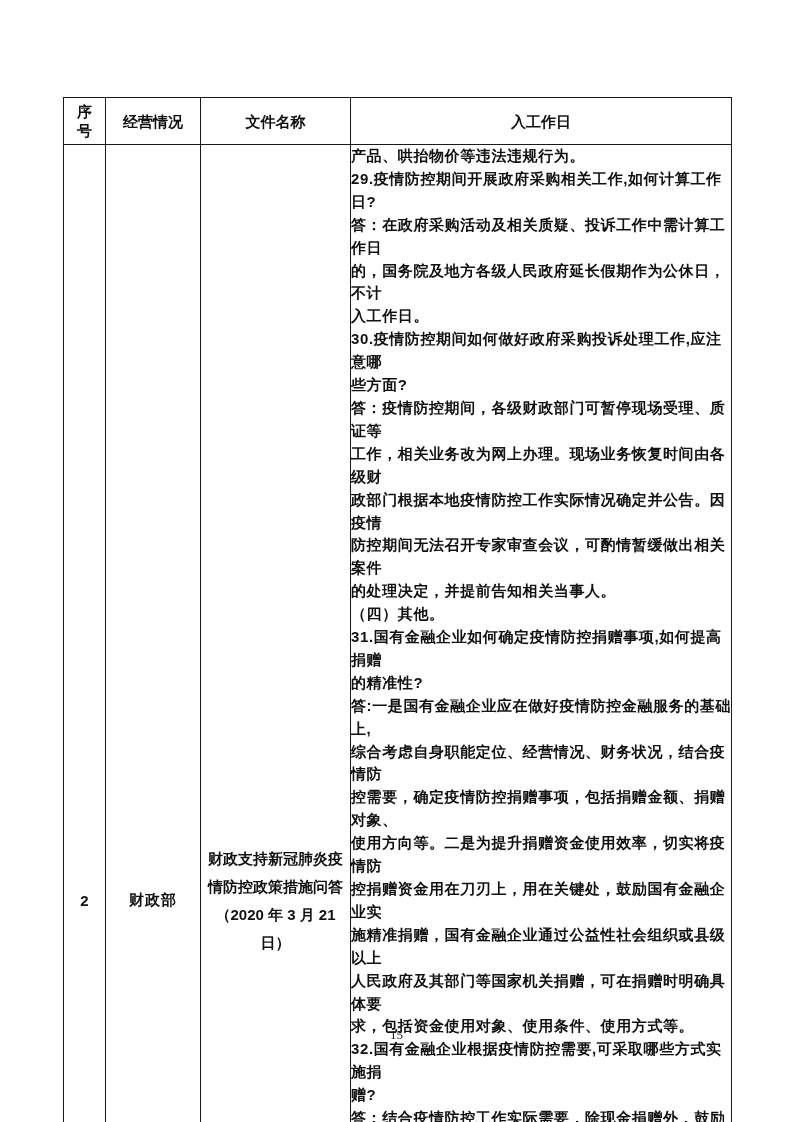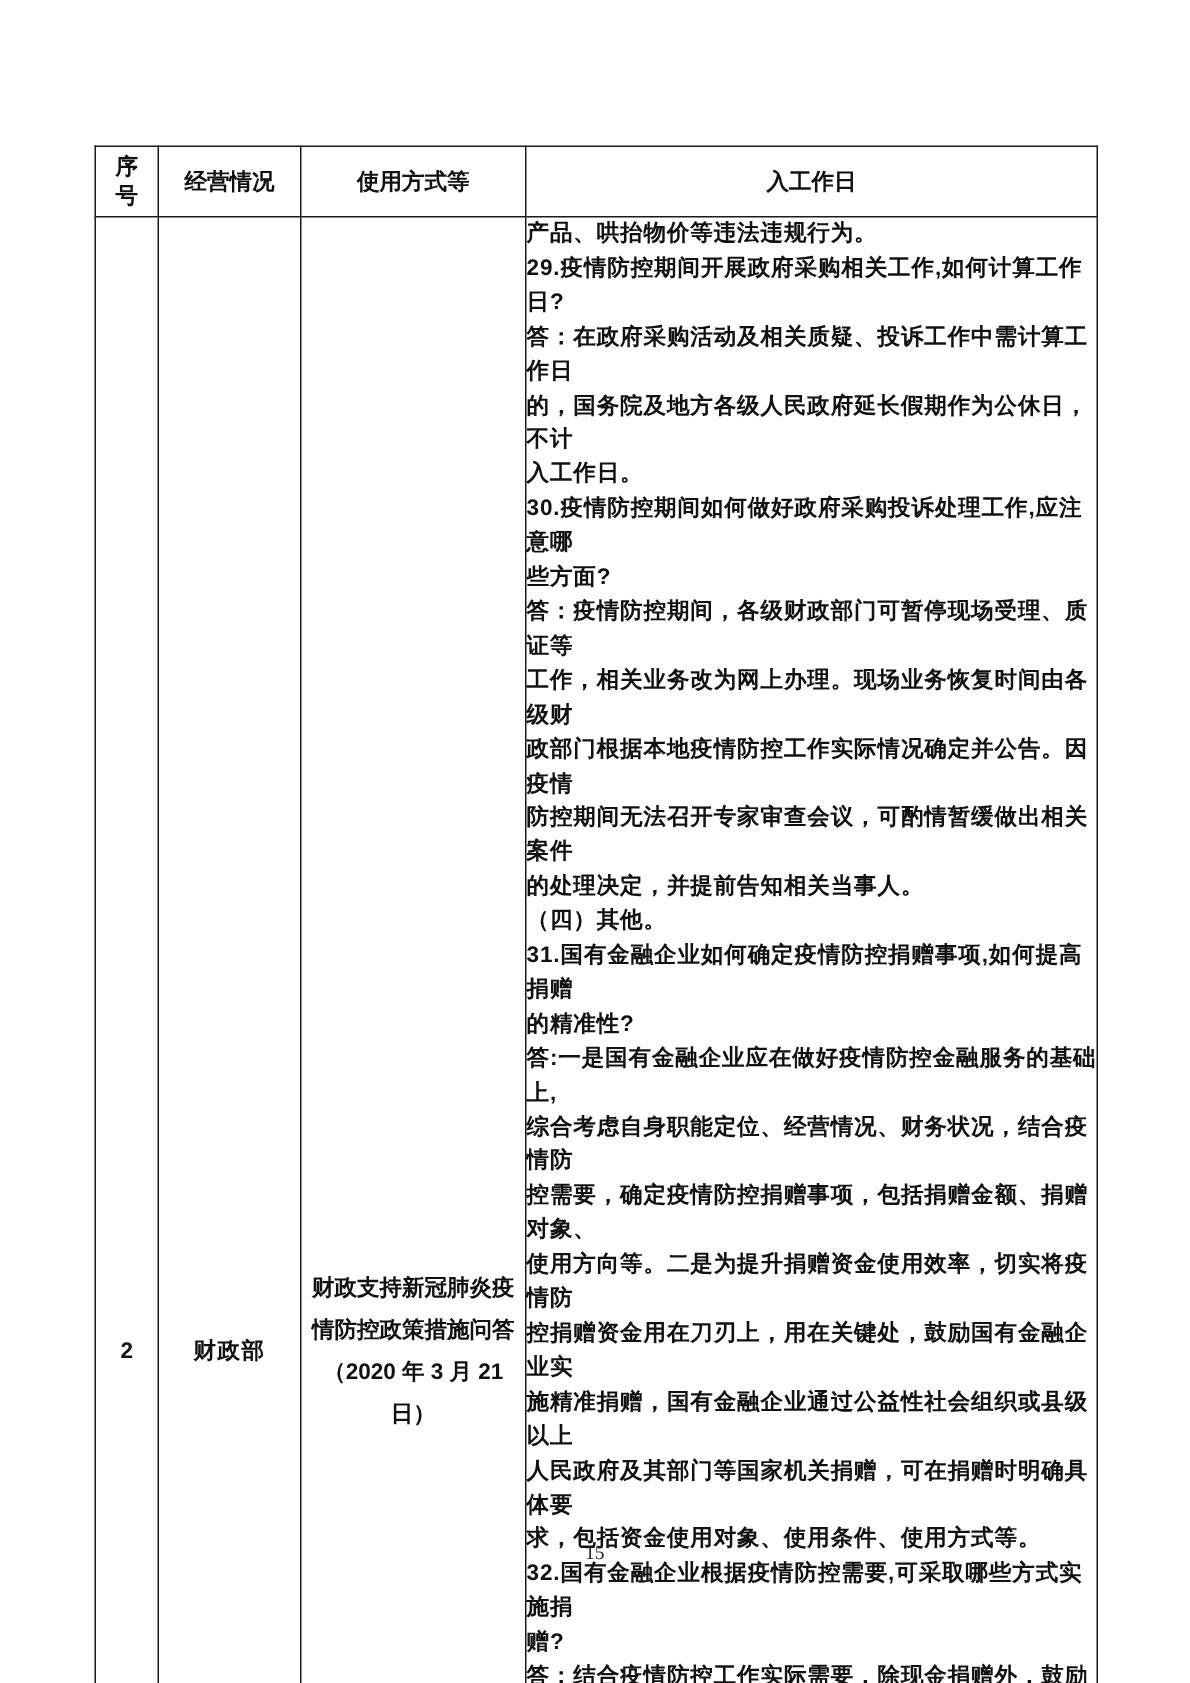--- a/index.html
+++ b/index.html
@@ -89,21 +89,21 @@
       <col class="col-index">
       <col class="col-agency">
       <col class="col-docname">
       <col class="col-content">
     </colgroup>
     <thead>
       <tr>
         <th class="h-cell">序
 号</th>
         <th class="h-cell">经营情况</th>
-        <th class="h-cell">使用方式等</th>
+        <th class="h-cell">文件名称</th>
         <th class="h-cell">入工作日</th>
       </tr>
     </thead>
     <tbody>
       <tr>
         <td class="cell-index">2</td>
         <td class="cell-agency">财政部</td>
         <td class="cell-docname">财政支持新冠肺炎疫
 情防控政策措施问答
 （2020 年 3 月 21 日）</td>

